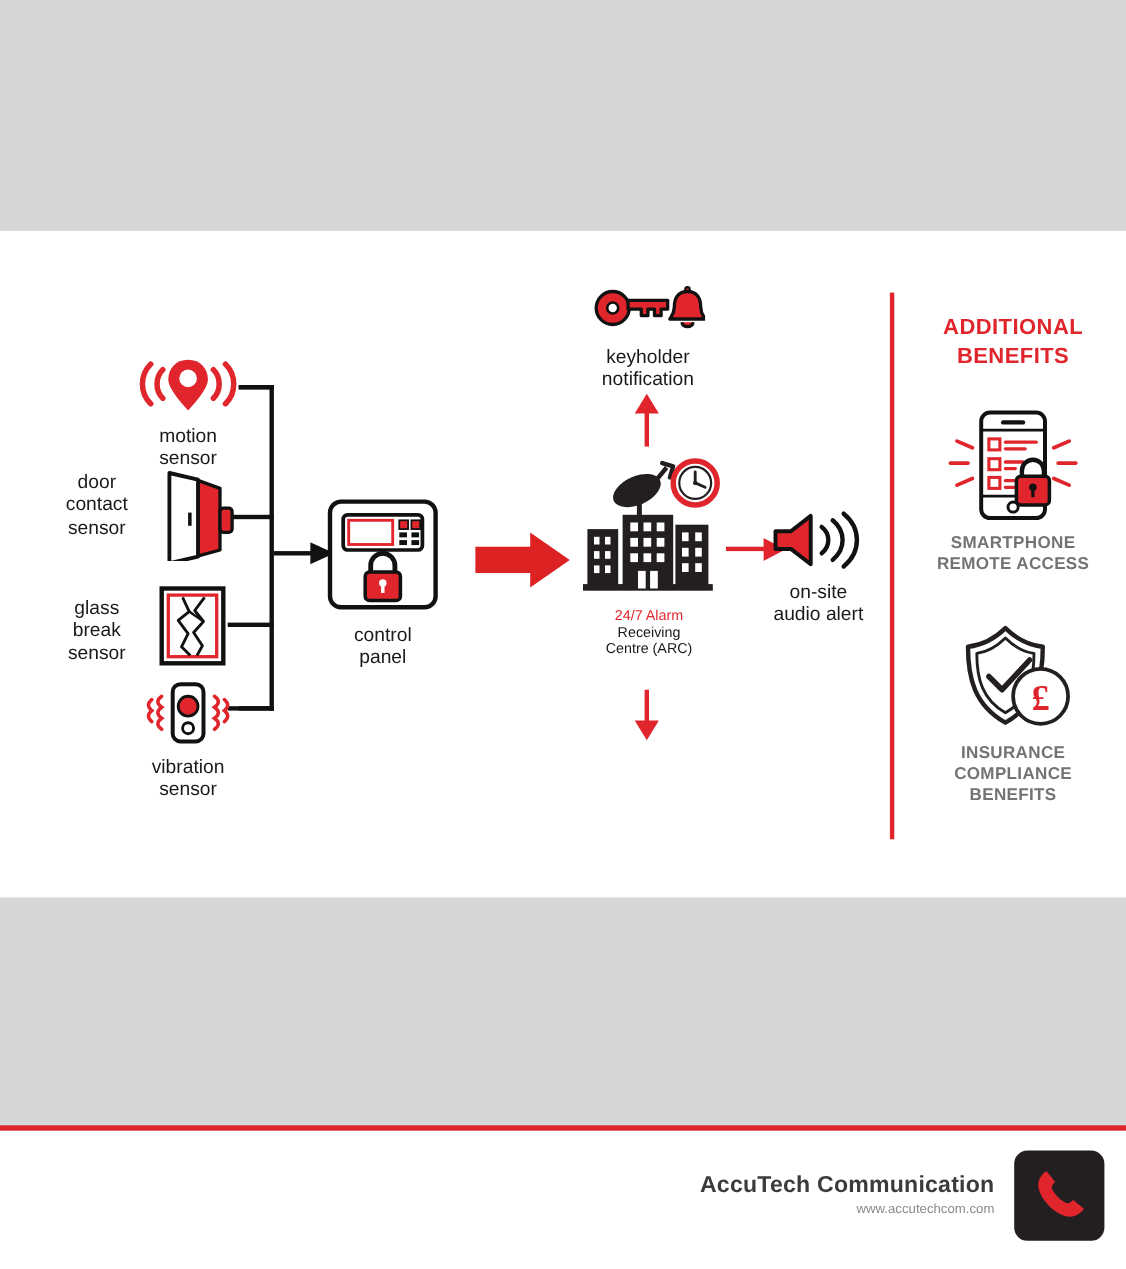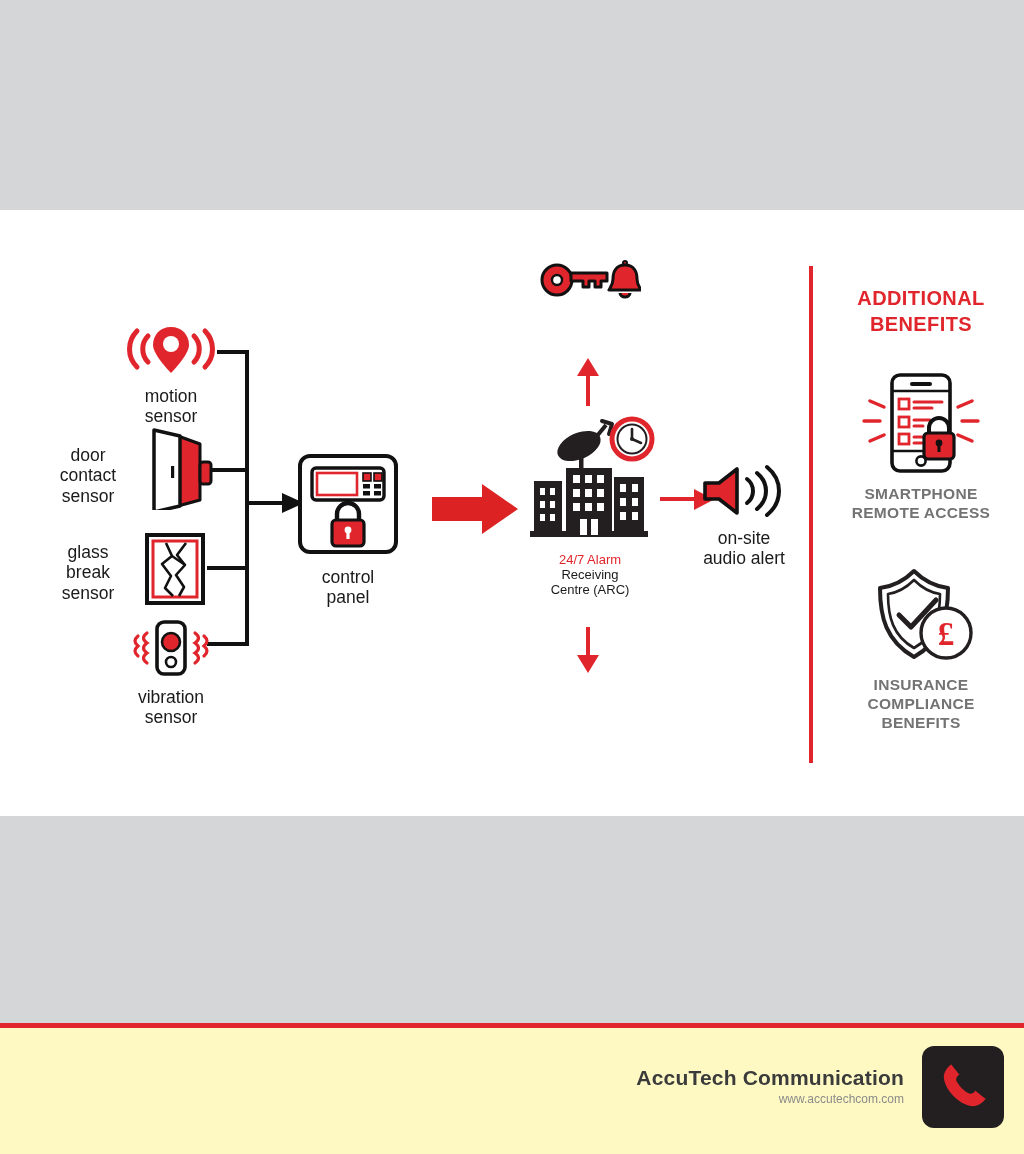--- a/index.html
+++ b/index.html
@@ -11,21 +11,21 @@
     overflow:hidden;
     position:relative;
   }
   .band-top{position:absolute;left:0;top:0;width:1024px;height:210px;background:#d4d6d8;}
   .canvas{
     position:absolute;left:0;top:210px;width:1024px;height:606px;
     background:#ffffff;
   }
   .band-bottom{position:absolute;left:0;top:816px;width:1024px;height:207px;background:#d4d6d8;}
   .red-rule{position:absolute;left:0;top:1023px;width:1024px;height:5px;background:#e0262c;}
-  .footer{position:absolute;left:0;top:1028px;width:1024px;height:126px;background:#fef9c3;}
+  .footer{position:absolute;left:0;top:1028px;width:1024px;height:126px;background:#ffffff;}
 
   
   .footer-inner{
     position:absolute;right:20px;top:18px;
     display:flex;align-items:center;gap:18px;
   }
   .brand-text{text-align:right;}
   .brand-name{
     font-size:21px;font-weight:bold;color:#3b3b3b;letter-spacing:.2px;
     line-height:1.1;white-space:nowrap;
@@ -102,21 +102,21 @@
       <svg width="76" height="84" viewBox="0 0 76 84">
 
         <path d="M36 10 L58 18 L58 74 L36 80 Z" fill="#e0262c" stroke="#111" stroke-width="3" stroke-linejoin="round"></path>
 
         <path d="M12 4 L38 10 L38 80 L12 86 Z" fill="#ffffff" stroke="#111" stroke-width="3.5" stroke-linejoin="round"></path>
         <rect x="29" y="40" width="3.2" height="12" fill="#111"></rect>
 
         <rect x="58" y="36" width="11" height="22" rx="3" fill="#e0262c" stroke="#111" stroke-width="3"></rect>
       </svg>
     </div>
-    <div class="lbl-left" style="position:absolute;left:-98px;top:17px;width:92px;">
+    <div class="lbl-left" style="position:absolute;left:-98px;top:0;width:92px;">
       <div>door</div>
       <div>contact</div>
       <div>sensor</div>
     </div>
   </div>
 
   <div class="node" style="left:140px;top:322px;width:70px;">
     <div style="height:74px;display:flex;align-items:center;justify-content:center;">
       <svg width="62" height="74" viewBox="0 0 62 74">
         <rect x="3" y="3" width="56" height="68" fill="#ffffff" stroke="#111" stroke-width="4"></rect>
@@ -259,20 +259,24 @@
         </g>
 
         <g>
           <path d="M88 6 a3 3 0 0 1 0 0" fill="none"></path>
           <rect x="86" y="2" width="4" height="4" rx="2" fill="#e0262c" stroke="#111" stroke-width="2"></rect>
           <path d="M88 6 c-9 0 -12 7 -12 14 c0 6 -3 9 -4 11 h32 c-1 -2 -4 -5 -4 -11 c0 -7 -3 -14 -12 -14 Z" fill="#e0262c" stroke="#111" stroke-width="3" stroke-linejoin="round"></path>
           <path d="M83 34 a5 4 0 0 0 10 0" fill="#e0262c" stroke="#111" stroke-width="3"></path>
         </g>
       </svg>
     </div>
+    <div class="cap" style="margin-top:8px;">
+      <div>keyholder</div>
+      <div>notification</div>
+    </div>
   </div>
 
   <div class="redline" style="left:660px;top:287px;width:38px;height:4px;"></div>
   <svg style="position:absolute;left:694px;top:279px;" width="20" height="21" viewBox="0 0 20 21">
     <polygon points="0,0 20,10.5 0,21" fill="#e0262c"></polygon>
   </svg>
 
   <div class="node" style="left:678px;top:252px;width:132px;">
     <div style="height:58px;display:flex;align-items:center;justify-content:center;">
       <svg width="90" height="56" viewBox="0 0 90 56">

